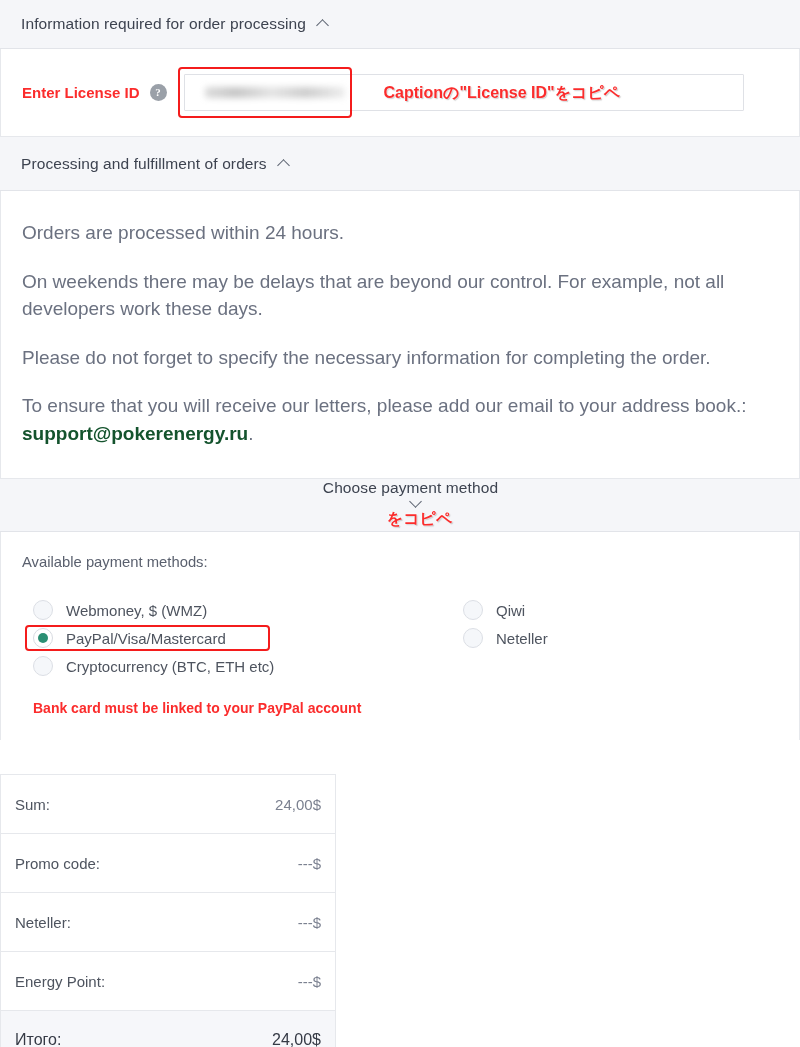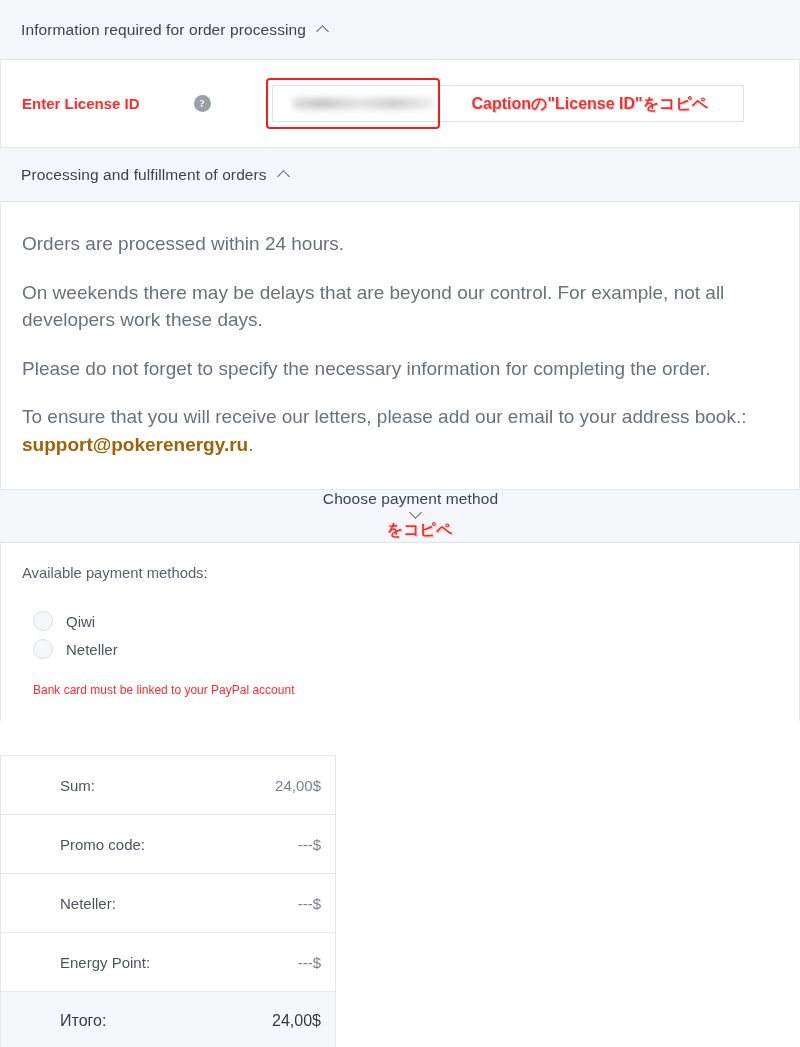--- a/index.html
+++ b/index.html
@@ -78,21 +78,20 @@
   }
 
   
   .license-row {
     height: 87px;
     display: flex;
     align-items: center;
     padding-left: 21px;
     box-sizing: border-box;
     position: relative;
-    gap: 44px;
   }
   .license-label {
     color: #fb2c2c;
     font-size: 15px;
     font-weight: bold;
     white-space: nowrap;
   }
   .help-icon {
     width: 17px;
     height: 17px;
@@ -165,21 +164,21 @@
     padding: 18px 21px 20px 21px;
   }
   .info-block p {
     margin: 0 0 0 0;
     font-size: 19px;
     line-height: 1.45;
     color: #6b7180;
     padding: 10px 0 11px 0;
   }
   .info-block p b {
-    color: #a16207;
+    color: #14532d;
     font-weight: bold;
   }
 
   
   .pay-block {
     padding: 22px 21px 24px 21px;
     position: relative;
   }
   .pay-block .avail {
     font-size: 14.8px;
@@ -228,22 +227,22 @@
     white-space: nowrap;
   }
   #paypal-hl {
     left: 3px;
     top: 1px;
     width: 245px;
     height: 26px;
   }
   .bank-warn {
     color: #fb2c2c;
-    font-weight: normal;
-    font-size: 12px;
+    font-weight: bold;
+    font-size: 14px;
     padding-left: 11px;
     margin-top: 20px;
   }
 
   
   .totals-wrap {
     padding: 34px 0 0 0;
   }
   .totals {
     width: 336px;
@@ -254,21 +253,21 @@
   }
   .trow {
     height: 59px;
     border-bottom: 1px solid #e6e8ec;
     display: flex;
     align-items: center;
     justify-content: space-between;
     padding: 0 14px 0 14px;
     box-sizing: border-box;
   }
-  .trow .tlabel { font-size: 15px; color: #4e545f; margin-left: 45px; }
+  .trow .tlabel { font-size: 15px; color: #4e545f; }
   .trow .tvalue { font-size: 15px; color: #7b8190; }
   .trow.total { background: #f6f7fa; }
   .trow.total .tlabel,
   .trow.total .tvalue {
     font-weight: normal;
     color: #353a45;
     font-size: 16px;
   }
 
   
@@ -284,21 +283,21 @@
     letter-spacing: .7px;
     cursor: pointer;
     display: block;
   }
 </style>
 </head>
 <body>
 
 <div class="page">
 
-  <div class="section-head" style="height:60px;border-top:none;">
+  <div class="section-head" style="height:49px;border-top:none;">
     <span class="title">Information required for order processing</span>
     <span class="chev up"></span>
   </div>
 
   <div class="panel license-row">
     <span class="license-label">Enter License ID</span>
     <span class="help-icon">?</span>
 
     <div class="license-input-wrap">
       <div class="license-input" title="">
@@ -325,20 +324,37 @@
     <span class="title">Choose payment method</span>
     <span class="chev down"></span>
     <span class="jp-note">をコピペ</span>
   </div>
 
   <div class="panel pay-block">
     <div class="avail">Available payment methods:</div>
 
     <div class="radio-grid">
 
+      <div class="radio-col left">
+        <div class="radio-row">
+          <span class="radio"></span>
+          <span class="radio-label">Webmoney, $ (WMZ)</span>
+        </div>
+
+        <div class="radio-row">
+          <span class="radio checked"></span>
+          <span class="radio-label">PayPal/Visa/Mastercard</span>
+          <div class="hl-box" id="paypal-hl"></div>
+        </div>
+
+        <div class="radio-row">
+          <span class="radio"></span>
+          <span class="radio-label">Cryptocurrency (BTC, ETH etc)</span>
+        </div>
+      </div>
 
       <div class="radio-col right">
         <div class="radio-row">
           <span class="radio"></span>
           <span class="radio-label">Qiwi</span>
         </div>
         <div class="radio-row">
           <span class="radio"></span>
           <span class="radio-label">Neteller</span>
         </div>

